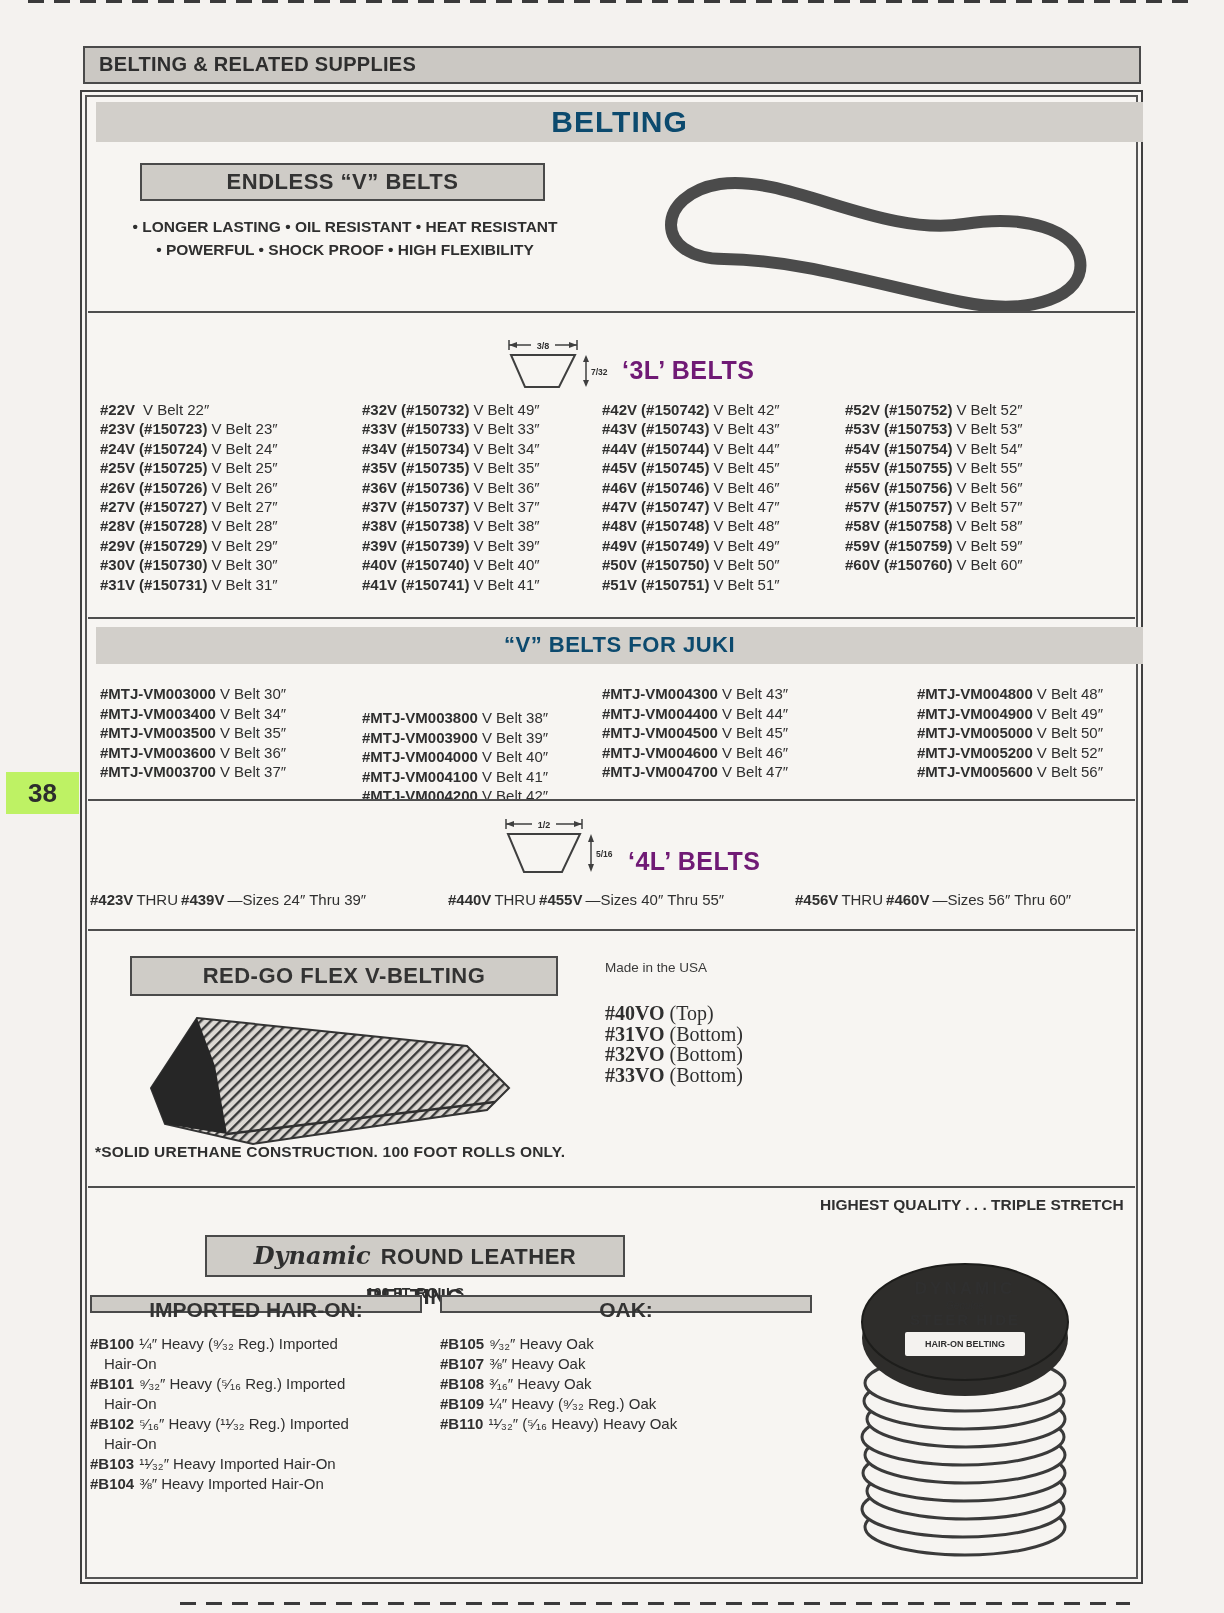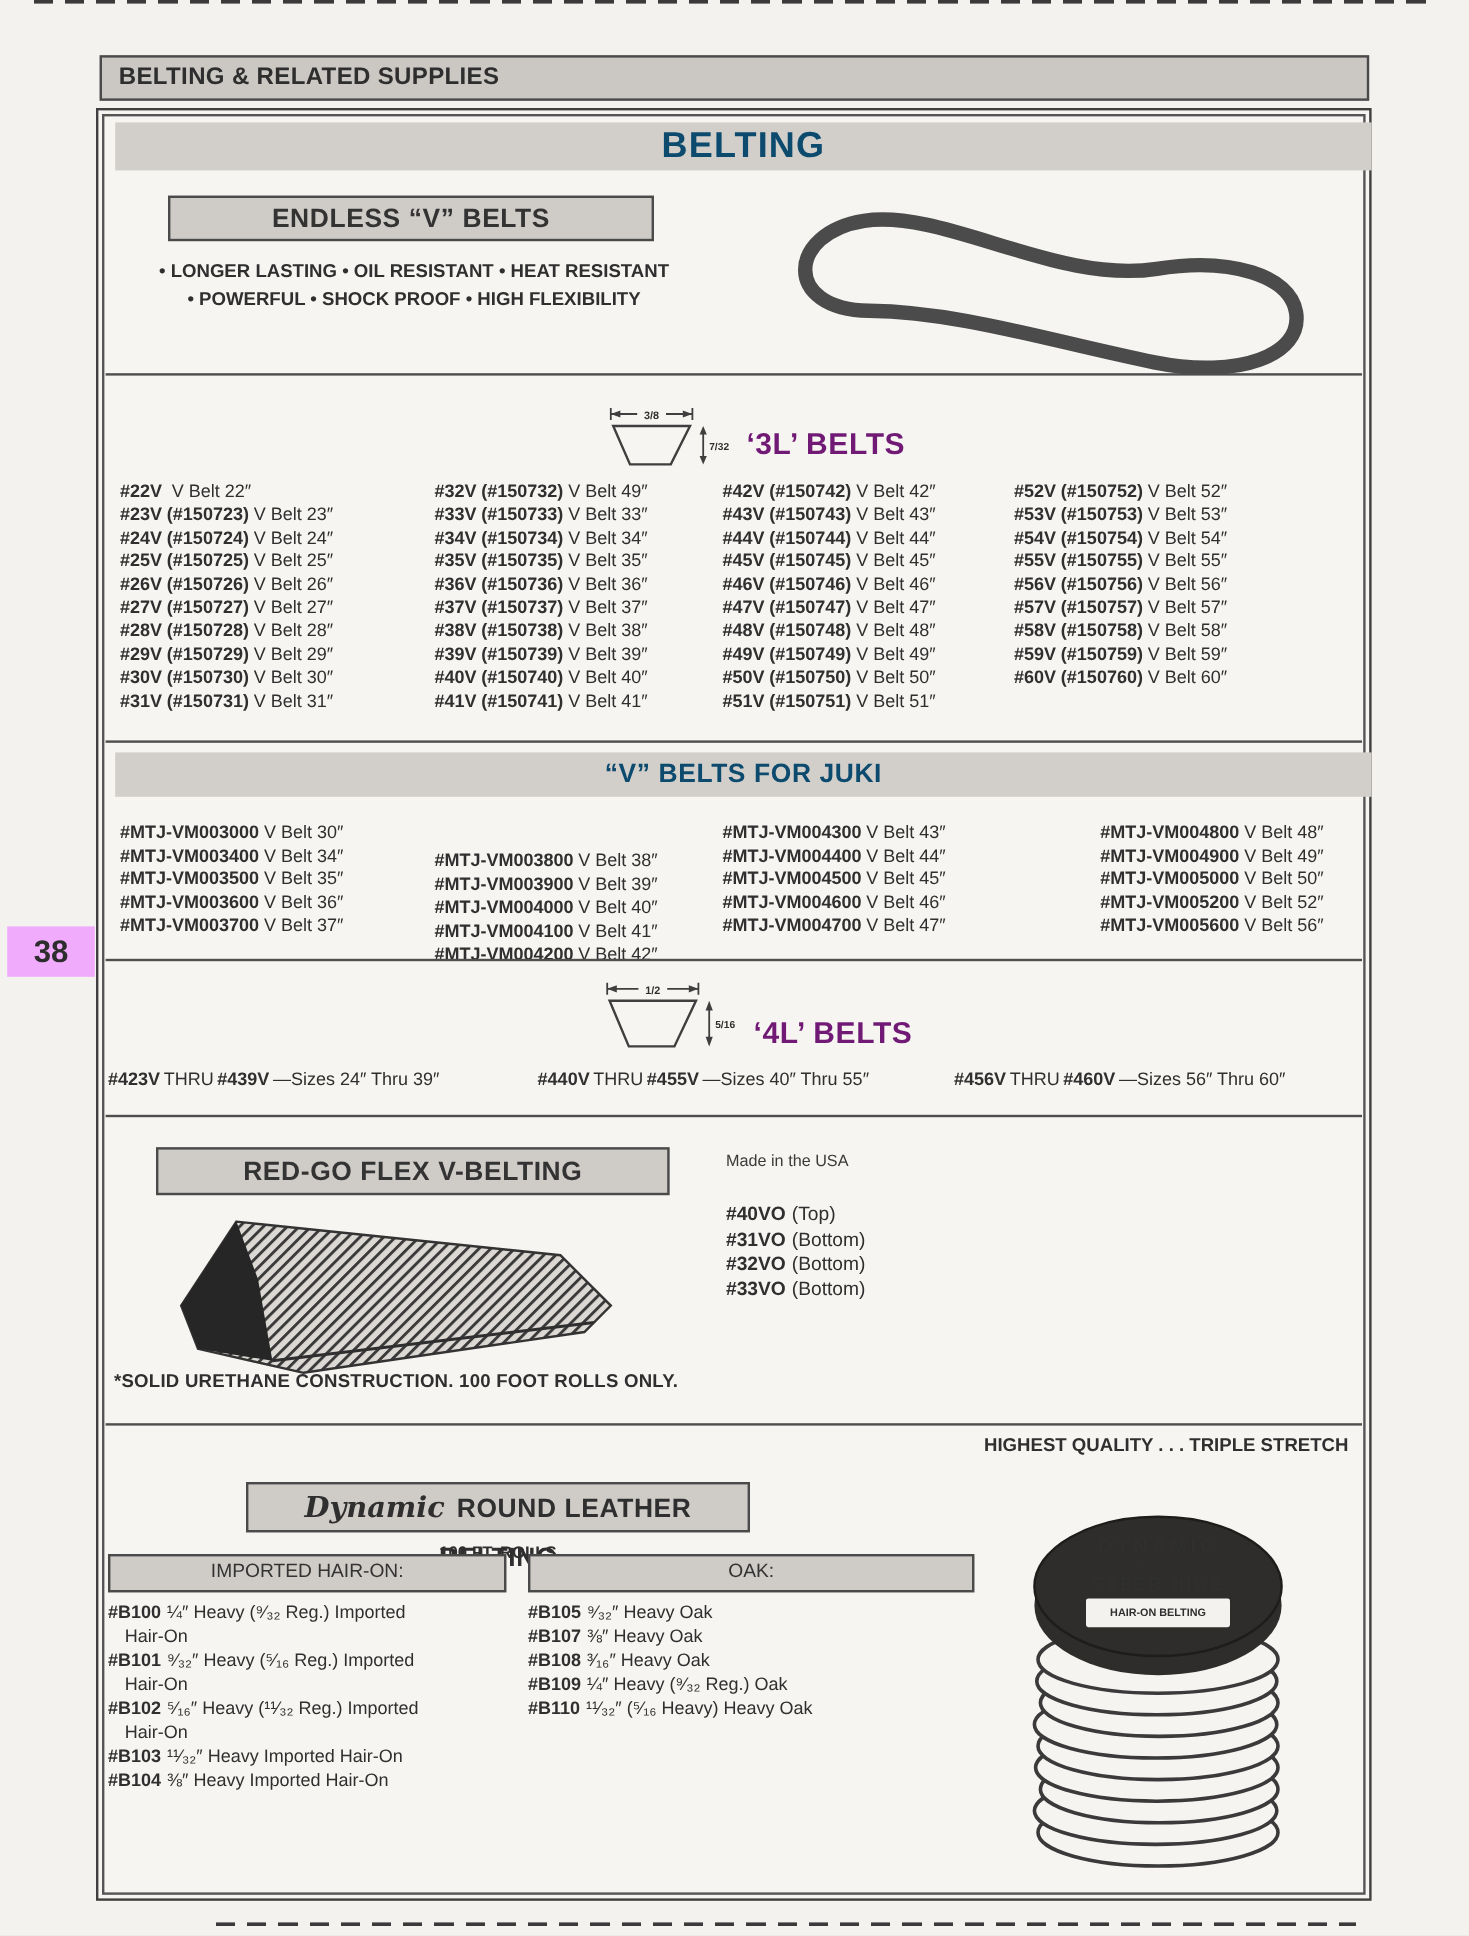--- a/index.html
+++ b/index.html
@@ -42,43 +42,43 @@
   .belt-col .brow span { margin-right:4px; }
 
   .l4-line { left:90px; top:891px; width:1048px; display:flex; font-size:15px; white-space:nowrap; }
   .l4-line > div:nth-of-type(1) { width:358px; }
   .l4-line > div:nth-of-type(2) { width:347px; }
   .l4-line span.b { margin-right:3px; }
   .l4-line span.r.mid { margin-right:3px; }
 
   .redgo-box { left:130px; top:956px; width:428px; height:40px; font-size:22px; font-weight:bold; line-height:35px; letter-spacing:0.5px; }
   .made-usa { left:605px; top:960px; font-size:13.5px; color:#3a3a3a;text-align:right; }
-  .vo-list { left:605px; top:1003px; font-size:16px; line-height:20.5px; }
+  .vo-list { left:605px; top:1003px; font-size:20px; line-height:20.5px;font-family:Liberation Serif, serif; }
   .vo-list .brow span.b { margin-right:5px; }
   .urethane-note { left:95px; top:1143px; font-size:15.5px; font-weight:bold; letter-spacing:0.2px; }
 
   .quality { left:820px; top:1196px; font-size:15.5px; font-weight:bold; }
   .dynamic-box { left:205px; top:1235px; width:420px; height:42px;
     background:#cfccc7; border:2px solid #4a4a4a; text-align:center; line-height:38px; }
   .dynamic-script { font-family:"DejaVu Serif","Liberation Serif",serif;
     font-style:italic; font-weight:bold; font-size:24px; margin-right:10px; }
   .dynamic-rest { font-size:22px; font-weight:bold; letter-spacing:0.5px; }
   .rolls-sub { left:205px; top:1285px; width:420px; text-align:center; font-size:14px; font-weight:bold; }
 
-  .subhead-box { height:32px; font-size:16px; font-weight:normal; line-height:26px; }
+  .subhead-box { height:18px; font-size:21px; font-weight:bold; line-height:26px; }
   .imported-box { left:90px; top:1295px; width:332px; }
   .oak-box { left:440px; top:1295px; width:372px; }
 
   .leather-list { font-size:15px; line-height:20px; }
   .leather-list .code { font-weight:bold; margin-right:5px; }
   .leather-list .line2 { display:block; padding-left:14px; }
   .imported-list { left:90px; top:1334px; width:345px; }
   .oak-list { left:440px; top:1334px; width:365px; }
 
-  .page-tab { left:6px; top:772px; width:73px; height:42px; background:#f0abfc;
+  .page-tab { left:6px; top:772px; width:73px; height:42px; background:#bef264;
     text-align:center; font-size:26px; font-weight:bold; line-height:42px; color:#2d2d2d; }
 
   svg text { font-family:"Liberation Sans","DejaVu Sans",sans-serif; fill:#2f2f2f; }
 </style>
 </head>
 <body>
 
 <div id="page">
 
   <div class="abs scan-dash" style="left:28px; top:0; width:1170px;"></div>

